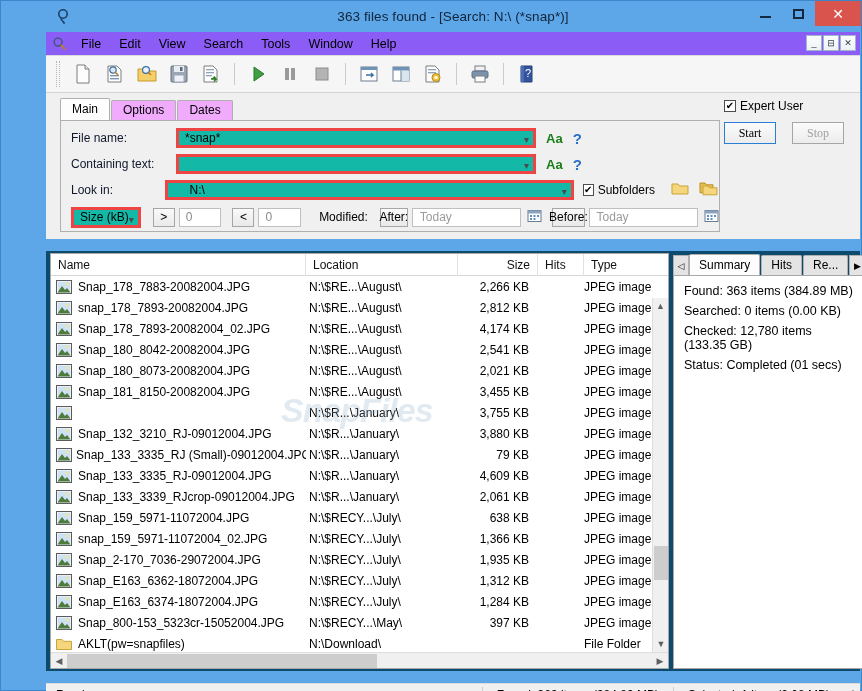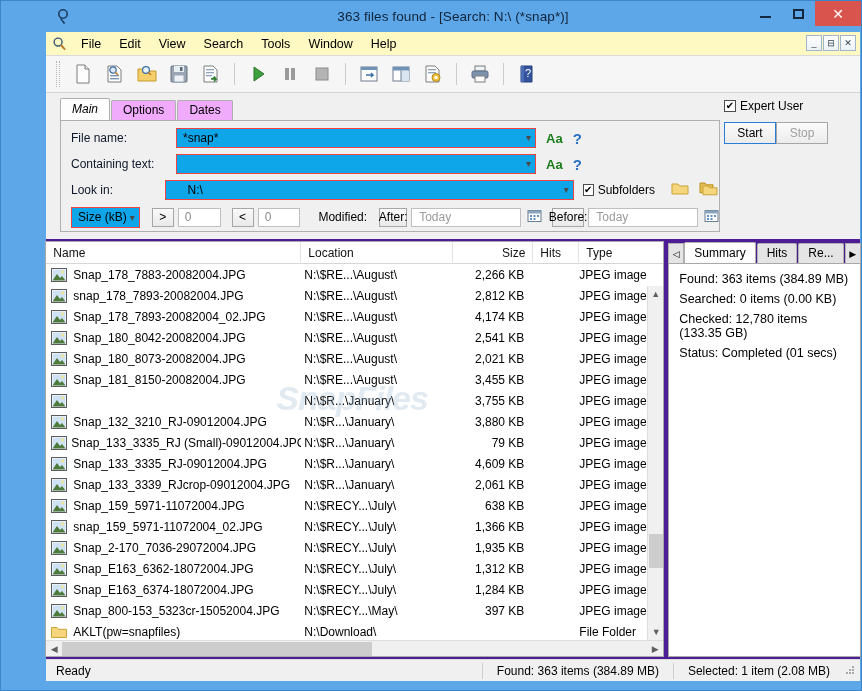--- a/index.html
+++ b/index.html
@@ -50,21 +50,21 @@
     width: 46px; height: 25px;
     background: #d9544d; color: #ffffff;
     font-size: 14px;
   }
   .glyph-min { display:block; width: 11px; height: 2px; background: #14293f; margin-top: 6px;}
   .glyph-max { display:block; width: 11px; height: 10px; border: 2px solid #14293f;}
 
   
   #menubar {
     height: 24px;
-    background: #fef9c3;
+    background: #8b5cf6;
     border-bottom: 1px solid #d9d9d9;
     display: flex; align-items: center;
     margin: 0 1px;
     position: relative;
   }
   #menu-search-icon { width: 26px; display:flex; justify-content:center; align-items:center; }
   .menu-item {
     padding: 2px 9px;
     font-size: 12.5px;
     color: #000;
@@ -115,36 +115,35 @@
     margin-right: 1px;
     color: #000;
     border-radius: 2px 2px 0 0;
   }
   .tab.active {
     background: #fdfdfd;
     height: 22px;
     font-weight: normal;
     position: relative; z-index: 3;
     padding-top: 3px;
-    font-style: italic;
   }
   #tabbody {
     margin: 0 14px 0 14px;
     border: 1px solid #b0b0b0;
     background: #f0f0f0;
     height: 112px;
     position: relative;
     margin-right: 140px;
   }
   .frow { display: flex; align-items: center; height: 26px; padding-left: 10px; }
   .flabel { width: 105px; font-size: 12px; color: #0f172a; }
   .combo {
     height: 20px;
-    border: 1px solid #ef4444;
-    background: #0ea5e9;
+    border: 3px solid #ef4444;
+    background: #14b8a6;
     display: flex; align-items: center;
     font-size: 12px;
     padding-left: 6px;
     position: relative;
   }
   .combo .arrow {
     position: absolute; right: 4px; top: 3px;
     font-size: 10px; color: #4a4a4a;
   }
   .aa { color: #1a7d1a; font-weight: bold; font-size: 13px; margin-left: 10px; }
@@ -183,25 +182,24 @@
     border: 1px solid #a6a6a6;
     background: linear-gradient(#fbfbfb,#ececec);
     font-size: 12px;
     display:flex; align-items:center; justify-content:center;
   }
   .btn.primary { border: 1px solid #2a7fd4; }
   .btn.disabled { color: #a0a0a0; }
 
   
   #results {
-    margin: 0 1px;
+    margin: 12px 1px;
     height: 420px;
     display: flex;
-    background: #4c1d95;
-    justify-content: center;
+    background: #0c4a6e;
   }
   #filelist {
     width: 619px;
     background: #fff;
     border: 1px solid #a8a8a8;
     margin: 2px 0 2px 4px;
     display: flex; flex-direction: column;
     position: relative;
   }
   #lv-header { display: flex; height: 22px; background: #fff; border-bottom: 1px solid #d6d6d6;}
@@ -526,21 +524,21 @@
       </div>
     </div>
 
     <div id="rightctl">
       <div style="display:flex;align-items:center;margin-bottom:9px;">
         <span class="chk">
             <span>✔</span>
           </span>
         <span style="margin-left:4px;font-size:12px;">Expert User</span>
       </div>
-      <div style="display:flex;gap:0;">
+      <div style="display:flex;gap:16px;font-family:Liberation Serif, serif;">
         <div class="btn primary">Start</div>
         <div class="btn disabled">Stop</div>
       </div>
     </div>
   </div>
 
   <div id="results">
 
     <div id="filelist">
       <div id="lv-header">

